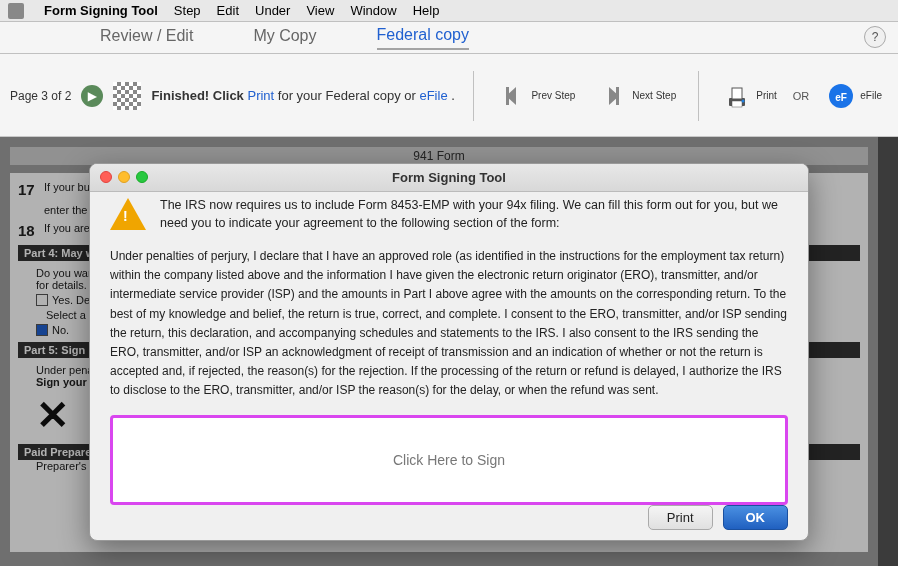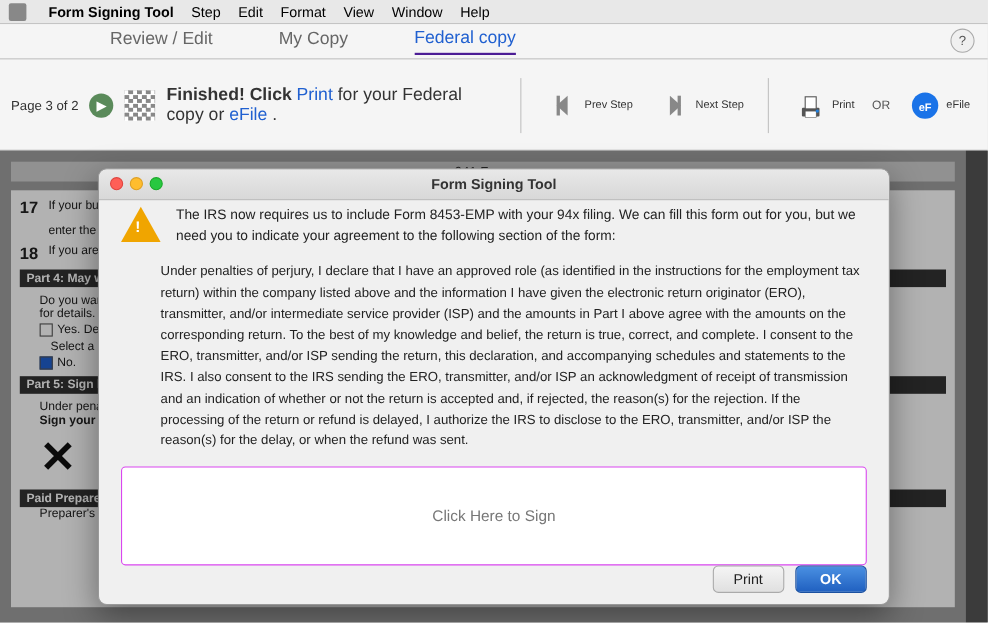--- a/index.html
+++ b/index.html
@@ -42,21 +42,21 @@
       position: relative;
     }
     .tab {
       font-size: 16px;
       color: #666;
       cursor: pointer;
       padding-bottom: 4px;
     }
     .tab.active {
       color: #2060d0;
-      border-bottom: 2px solid #4c1d95;
+      border-bottom: 2px solid #a3a3a3;
     }
     .help-btn {
       position: absolute;
       right: 12px;
       top: 4px;
       width: 22px; height: 22px;
       border-radius: 50%;
       border: 1px solid #aaa;
       background: #f0f0f0;
       display: flex; align-items: center; justify-content: center;
@@ -75,21 +75,21 @@
       background: #5a8a5a;
       border-radius: 50%;
       display: flex; align-items: center; justify-content: center;
       color: white; font-size: 12px; cursor: pointer;
     }
     .checkerboard-icon {
       width: 28px; height: 28px;
       background: repeating-conic-gradient(#888 0% 25%, #fff 0% 50%) 0 0/8px 8px;
     }
     .finished-text {
-      font-size: 16px; color: #333; flex: 1;
+      font-size: 13px; color: #333; flex: 1;
     }
     .finished-text a { color: #2060d0; text-decoration: none; }
     .toolbar-divider {
       width: 1px; height: 50px; background: #c0c0c0; margin: 0 6px;
     }
     .toolbar-icon-btn {
       display: flex; flex-direction: row; align-items: center; gap: 3px;
       cursor: pointer; padding: 4px 6px; border-radius: 4px;
     }
     .toolbar-icon-btn .icon-label { font-size: 10px; color: #333; }
@@ -222,24 +222,23 @@
       top: 10px;
       left: -5px;
       color: white;
       font-weight: bold;
       font-size: 14px;
     }
     .modal-warning-text { font-size: 12.5px; color: #222; line-height: 1.5; }
     .modal-main-text {
       font-size: 12px; color: #222; line-height: 1.6;
       margin-bottom: 14px;
-      margin-left: 36px;
     }
     .sign-box {
-      border: 1px solid #d946ef;
+      border: 3px solid #d946ef;
       border-radius: 4px;
       background: white;
       height: 90px;
       display: flex; align-items: center; justify-content: center;
       cursor: pointer;
     }
     .sign-box-text { font-size: 14px; color: #777; }
     .modal-footer {
       display: flex;
       justify-content: flex-end;
@@ -267,21 +266,21 @@
     }
   </style>
 </head>
 <body>
 
 <div class="menubar">
   <div class="menubar-logo"></div>
   <span class="menubar-appname">Form Signing Tool</span>
   <span class="menubar-item">Step</span>
   <span class="menubar-item">Edit</span>
-  <span class="menubar-item">Format</span>
+  <span class="menubar-item">Under</span>
   <span class="menubar-item">View</span>
   <span class="menubar-item">Window</span>
   <span class="menubar-item">Help</span>
 </div>
 
 <div class="toolbar">
   <div class="tabs-row">
     <span class="tab">Review / Edit</span>
     <span class="tab">My Copy</span>
     <span class="tab active">Federal copy</span>

